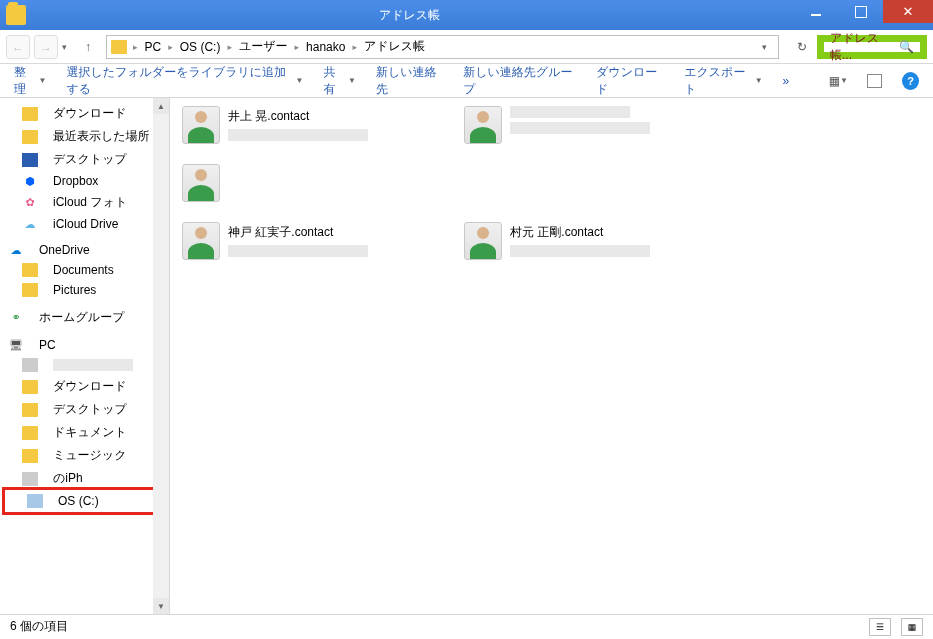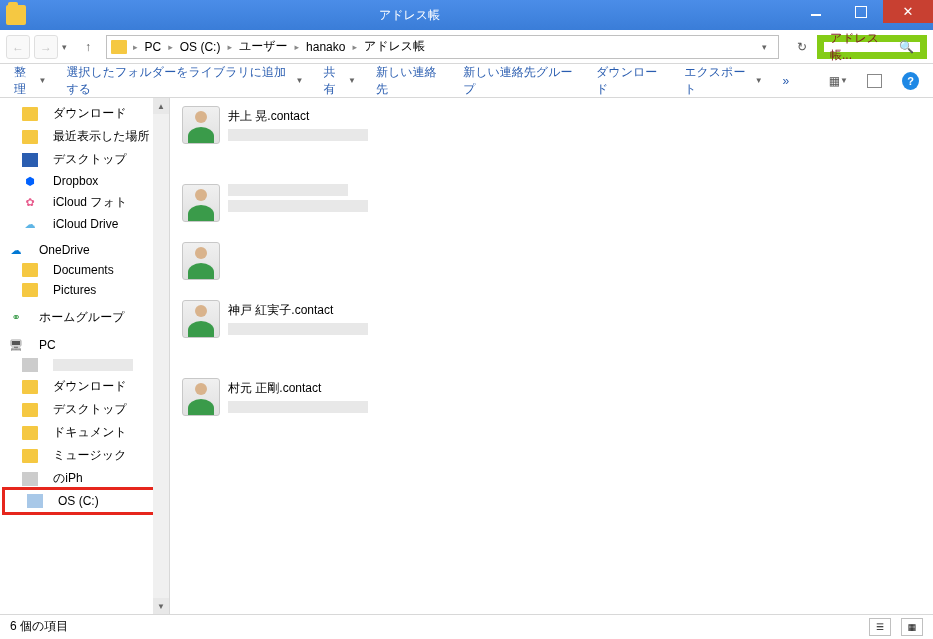--- a/index.html
+++ b/index.html
@@ -42,21 +42,21 @@
     .sb-scroll { position: absolute; right: 0; top: 0; bottom: 0; width: 16px; background: #f0f0f0; display:flex; flex-direction:column; align-items:center; }
     .sb-scroll-arrow { height: 16px; width: 100%; display:flex; align-items:center; justify-content:center; font-size:8px; color:#666; background:#e8e8e8; }
     .sb-scroll-track { flex:1; }
     .tree-item { display: flex; align-items: center; gap: 15px; padding: 3px 4px 3px 22px; white-space: nowrap; cursor: default; }
     .tree-item.root { padding-left: 8px; margin-top: 6px; }
     .tree-icon { width: 16px; height: 14px; display: inline-flex; align-items: center; justify-content: center; font-size: 11px; flex-shrink: 0; }
     .folder-icon { background: #f5c842; border-radius: 1px; }
     .highlighted { border: 3px solid #e6261c; margin: -3px 2px -3px 2px; padding: 4px 4px 4px 22px; }
     
     .content { flex: 1; padding: 8px 12px; overflow: auto; display: flex; flex-direction: column; align-content: flex-start; }
-    .contact-row { display: flex; gap: 20px; flex-direction: column; }
+    .contact-row { display: flex; gap: 32px; }
     .contact-item { display: flex; align-items: flex-start; gap: 8px; width: 250px; margin-bottom: 20px; }
     .contact-icon { width: 38px; height: 38px; background: linear-gradient(#f0f0f0,#e0e0e0); border: 1px solid #c8c8c8; border-radius: 3px; position: relative; overflow: hidden; }
     .contact-icon::before { content: ''; position: absolute; top: 4px; left: 50%; transform: translateX(-50%); width: 12px; height: 12px; background: #d9b38c; border-radius: 50%; }
     .contact-icon::after { content: ''; position: absolute; bottom: -2px; left: 50%; transform: translateX(-50%); width: 26px; height: 18px; background: #3a9b4a; border-radius: 50% 50% 0 0; }
     .contact-name { padding-top: 2px; }
     .contact-sub { width: 140px; height: 12px; background: #e8e8e8; margin-top: 4px; }
     
     .statusbar { height: 24px; border-top: 1px solid #d8d8d8; display: flex; align-items: center; padding: 3px 10px; font-size: 12px; gap: 10px; }
     .status-spacer { flex: 1; }
     .view-btn { width: 22px; height: 18px; border: 1px solid #c0c0c0; display: flex; align-items: center; justify-content: center; font-size: 9px; }

